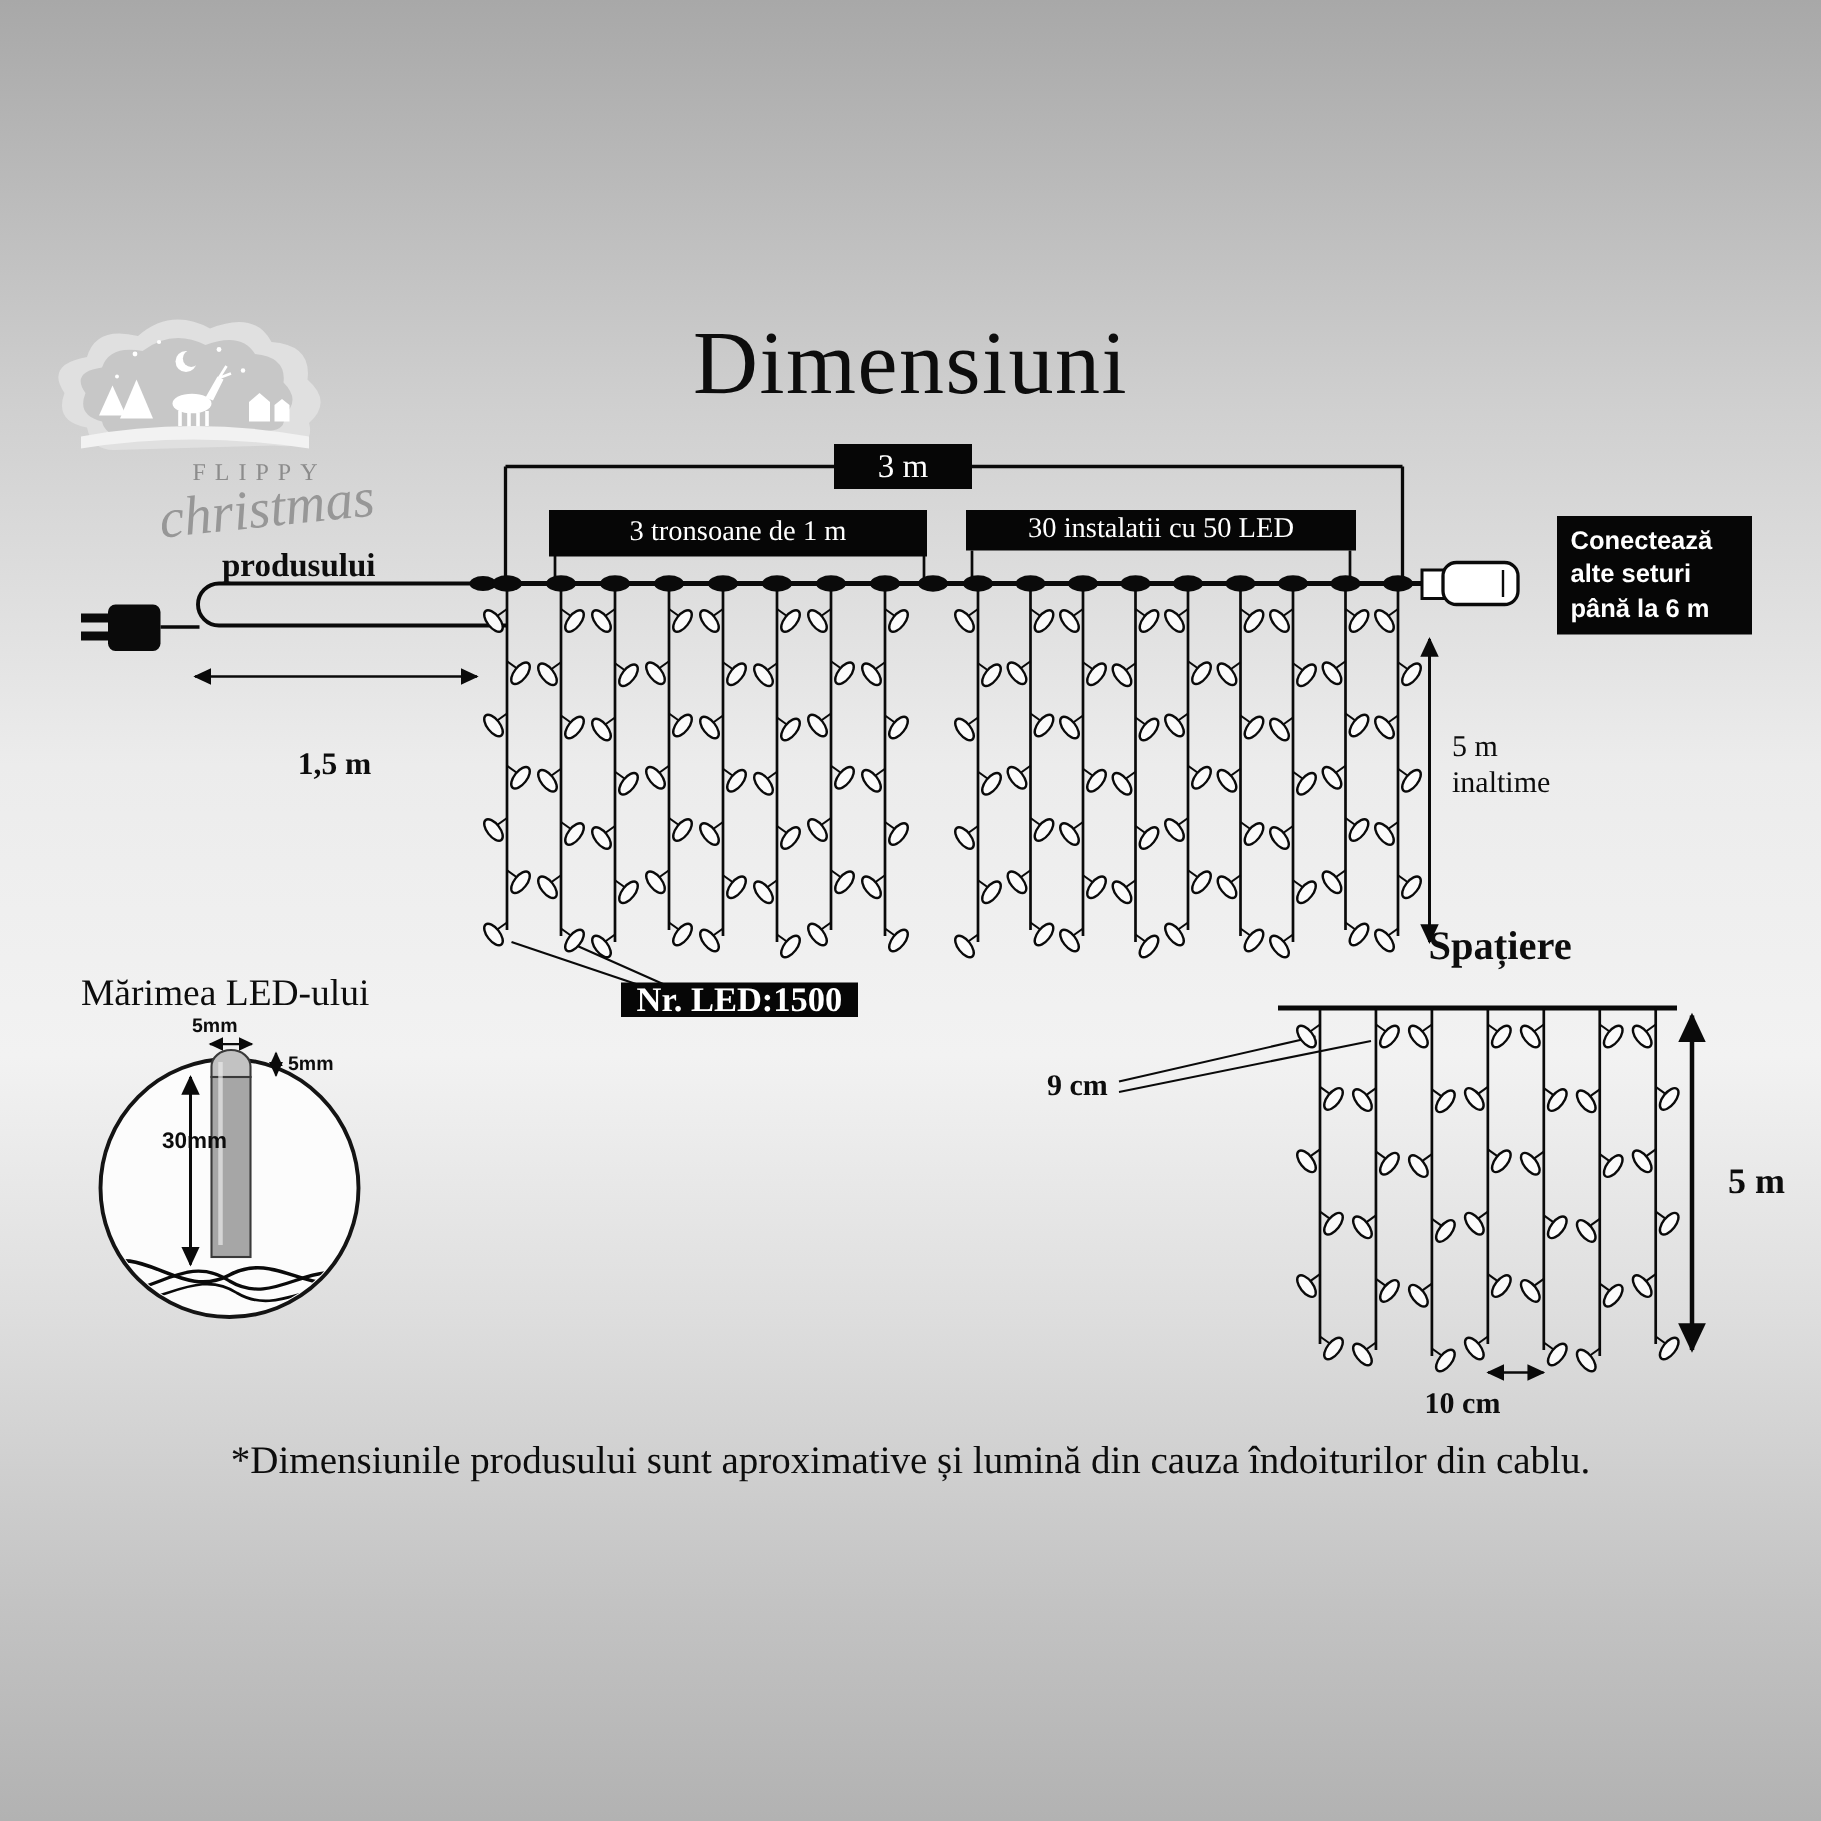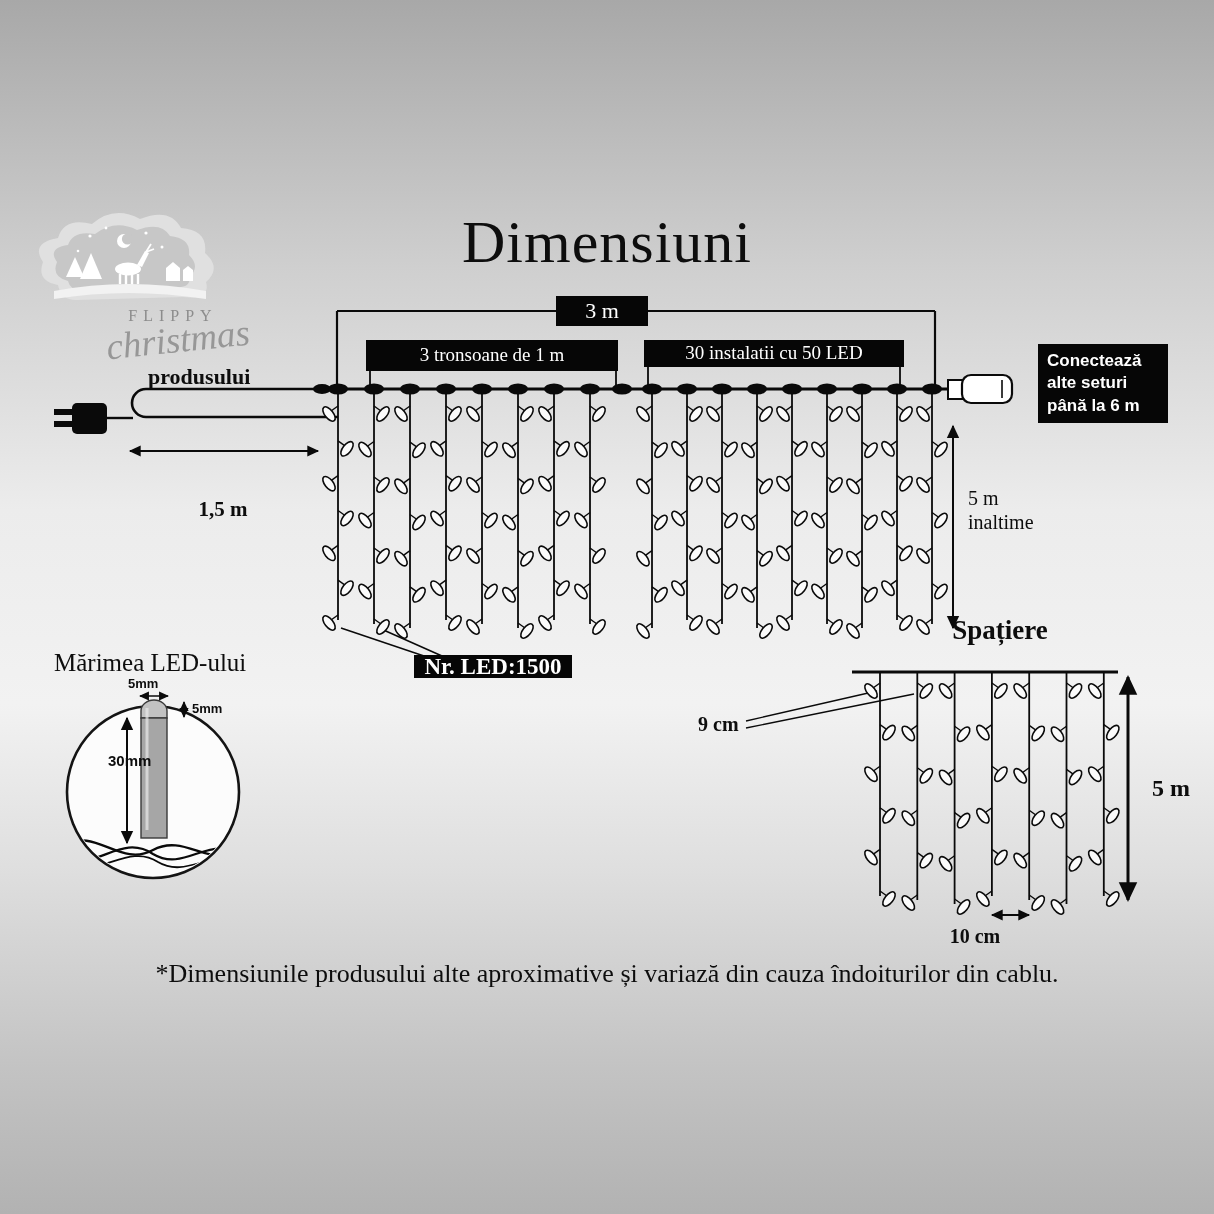--- a/index.html
+++ b/index.html
@@ -510,14 +510,14 @@
   <div class="lbl" style="left:940px;top:614px;width:120px;text-align:center;font-size:27px;font-weight:bold;">Spațiere</div>
   <div class="lbl" style="left:698px;top:712px;font-size:20px;font-weight:bold;">9 cm</div>
   <div class="lbl" style="left:940px;top:924px;width:70px;text-align:center;font-size:20px;font-weight:bold;">10 cm</div>
   <div class="lbl" style="left:1152px;top:774px;font-size:24px;font-weight:bold;">5 m</div>
 
   <div class="lbl" style="left:54px;top:648px;font-size:25px;">Mărimea LED-ului</div>
   <div class="lbl sans" style="left:128px;top:676px;font-size:13px;font-weight:bold;">5mm</div>
   <div class="lbl sans" style="left:192px;top:701px;font-size:13px;font-weight:bold;">5mm</div>
   <div class="lbl sans" style="left:76px;top:752px;font-size:15px;font-weight:bold;margin-left:32px;">30mm</div>
 
-  <div class="lbl foot">*Dimensiunile produsului alte aproximative și variază din cauza îndoiturilor din cablu.</div>
+  <div class="lbl foot">*Dimensiunile produsului sunt aproximative și lumină din cauza îndoiturilor din cablu.</div>
 </div>
 
 </body></html>

